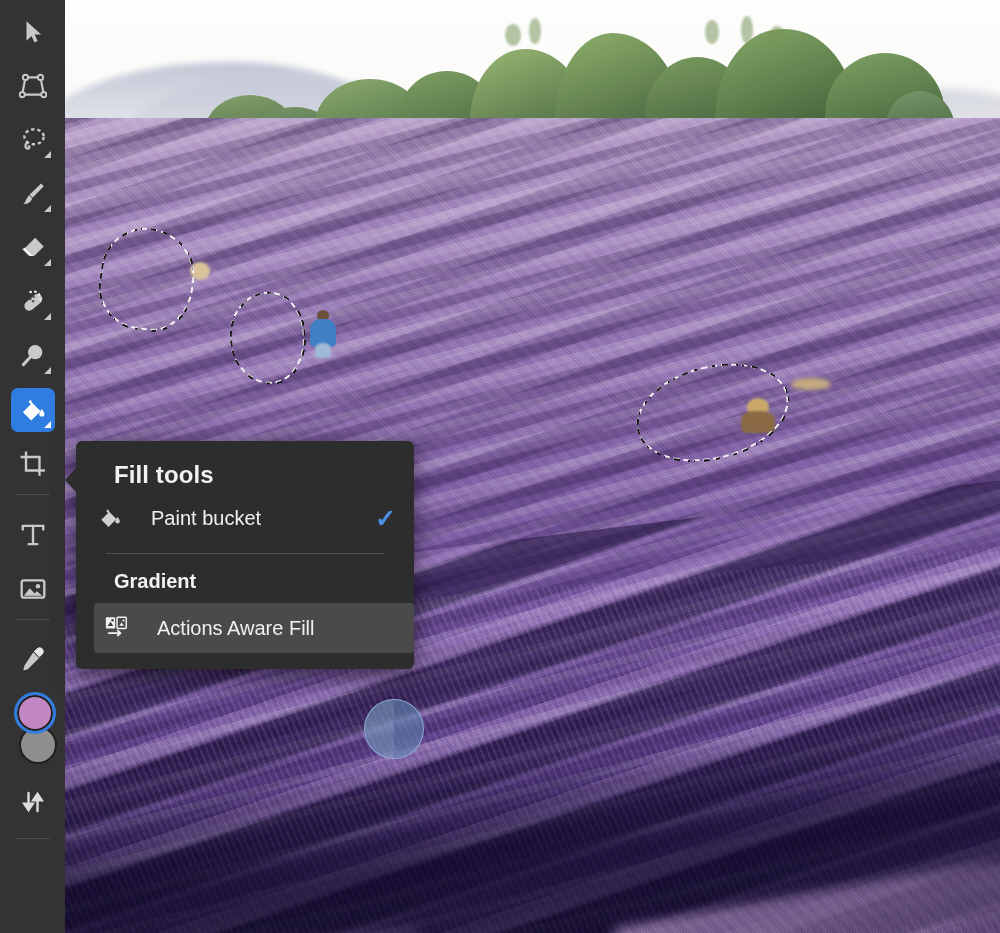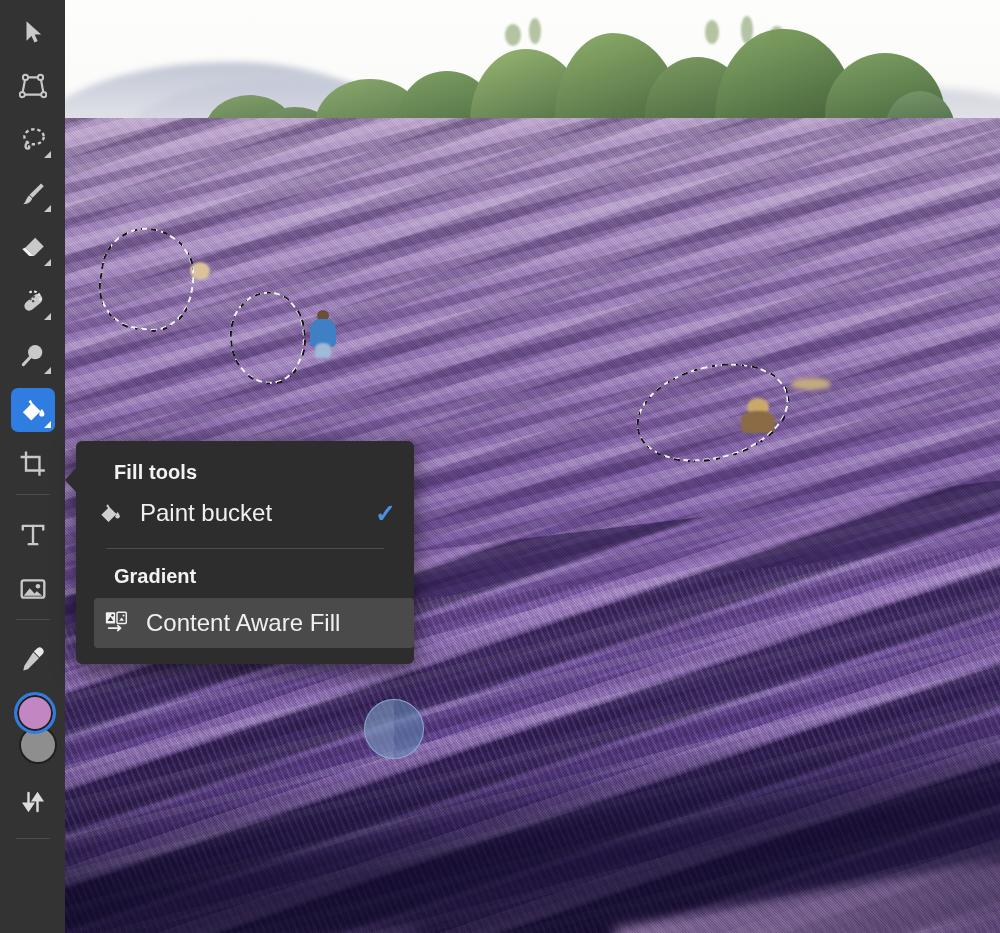--- a/index.html
+++ b/index.html
@@ -123,26 +123,26 @@
   .sw-fg{left:4px;top:0;width:42px;height:42px;background:#c287c2;border:3px solid #2f7de0;
     box-sizing:border-box;box-shadow:0 0 0 2px #1f1f1f inset;}
 
   
   .menu{position:absolute;left:76px;top:441px;width:338px;
     background:#2d2d2d;border-radius:6px;box-shadow:0 6px 22px rgba(0,0,0,.55);
     padding:14px 0 16px 0;z-index:30;}
   .menu-caret{position:absolute;left:-11px;top:26px;width:0;height:0;
     border-top:13px solid transparent;border-bottom:13px solid transparent;
     border-right:12px solid #2d2d2d;}
-  .menu-title{color:#f2f2f2;font-size:20px;font-weight:bold;padding:6px 0 4px 38px;
+  .menu-title{color:#f2f2f2;font-size:24px;font-weight:bold;padding:6px 0 4px 38px;
     letter-spacing:.1px;}
   .menu-row{display:flex;align-items:center;height:50px;padding:0 18px 0 22px;cursor:pointer;
     position:relative;}
   .menu-row .mi{width:30px;display:flex;align-items:center;justify-content:flex-start;}
-  .menu-row .ml{color:#f0f0f0;font-size:24px;margin-left:12px;white-space:nowrap;}
+  .menu-row .ml{color:#f0f0f0;font-size:20px;margin-left:23px;white-space:nowrap;}
   .menu-row .chk{margin-left:auto;color:#4b90e2;font-size:25px;line-height:1;font-weight:bold;}
   .menu-row.hl{background:#4a4a4a;border-radius:4px;margin:0 -4px 0 18px;padding-left:10px;
     width:320px;box-sizing:border-box;}
   .menu-div{height:1px;background:#4d4d4d;margin:10px 30px 8px 30px;}
   .menu-sec{color:#f2f2f2;font-size:20px;font-weight:bold;padding:8px 0 10px 38px;}
 
   
   .grad-ico{width:22px;height:19px;border:2px solid #d6d6d6;box-sizing:border-box;
     background:linear-gradient(90deg,#f2f2f2,#3a3a3a);}
 
@@ -357,19 +357,19 @@
         <svg width="26" height="26" viewBox="0 0 28 28">
           <rect x="2" y="2.5" width="10" height="12" rx="1" fill="#f0f0f0"></rect>
           <path d="M4 11.8 L7 7.4 L10 11.8 Z" fill="#3a3a3a"></path>
           <circle cx="9.2" cy="5.6" r="1.3" fill="#3a3a3a"></circle>
           <rect x="14" y="2.5" width="10" height="12" rx="1" fill="none" stroke="#f0f0f0" stroke-width="1.6"></rect>
           <path d="M16.4 11.6 L19 8 L21.6 11.6 Z" fill="#f0f0f0"></path>
           <circle cx="21" cy="6" r="1.1" fill="#f0f0f0"></circle>
           <path d="M5 19.5 L17.5 19.5 M14.8 16.9 L17.8 19.5 L14.8 22.1" fill="none" stroke="#f0f0f0" stroke-width="1.9" stroke-linecap="round" stroke-linejoin="round"></path>
         </svg>
       </span>
-      <span class="ml">Content Aware Fill</span>
+      <span class="ml">Actions Aware Fill</span>
     </div>
   </div>
 
   <div class="touch"></div>
 
 </div>
 
 </body></html>

